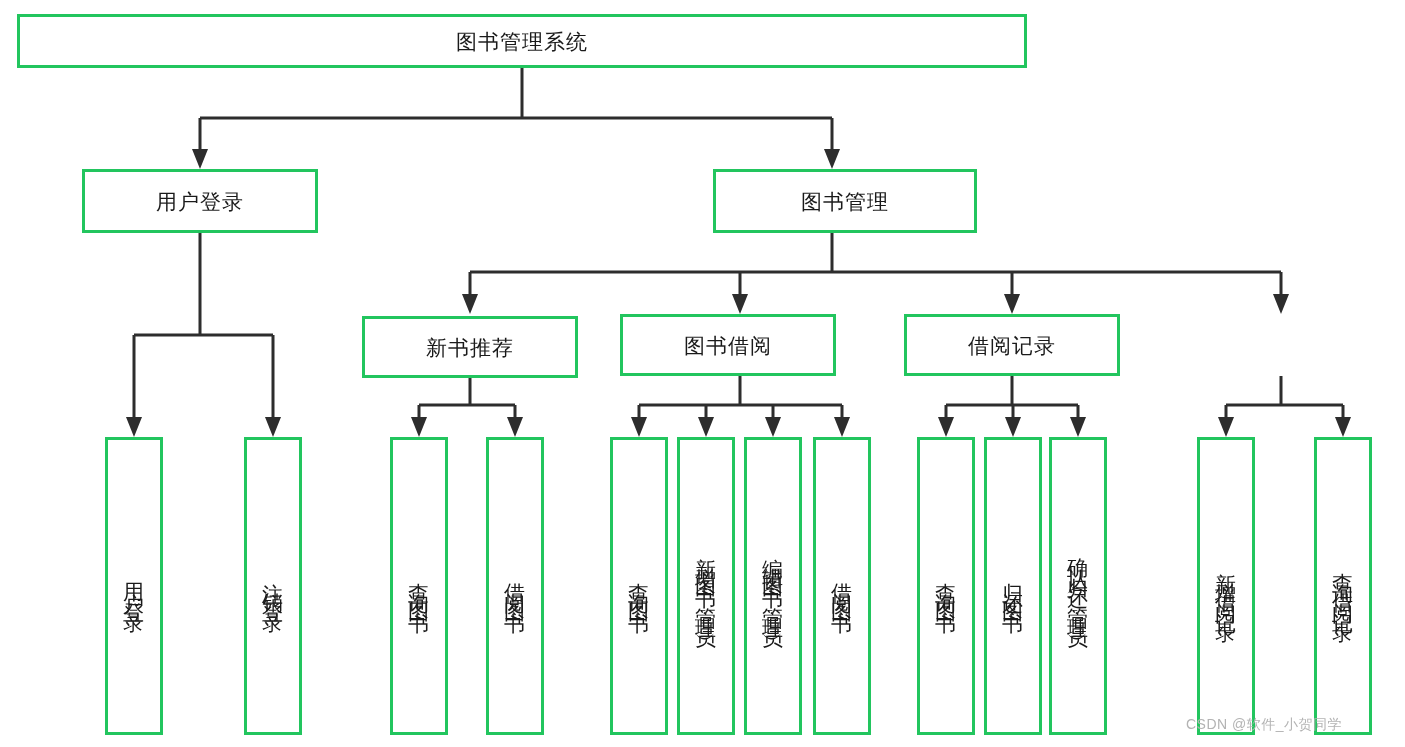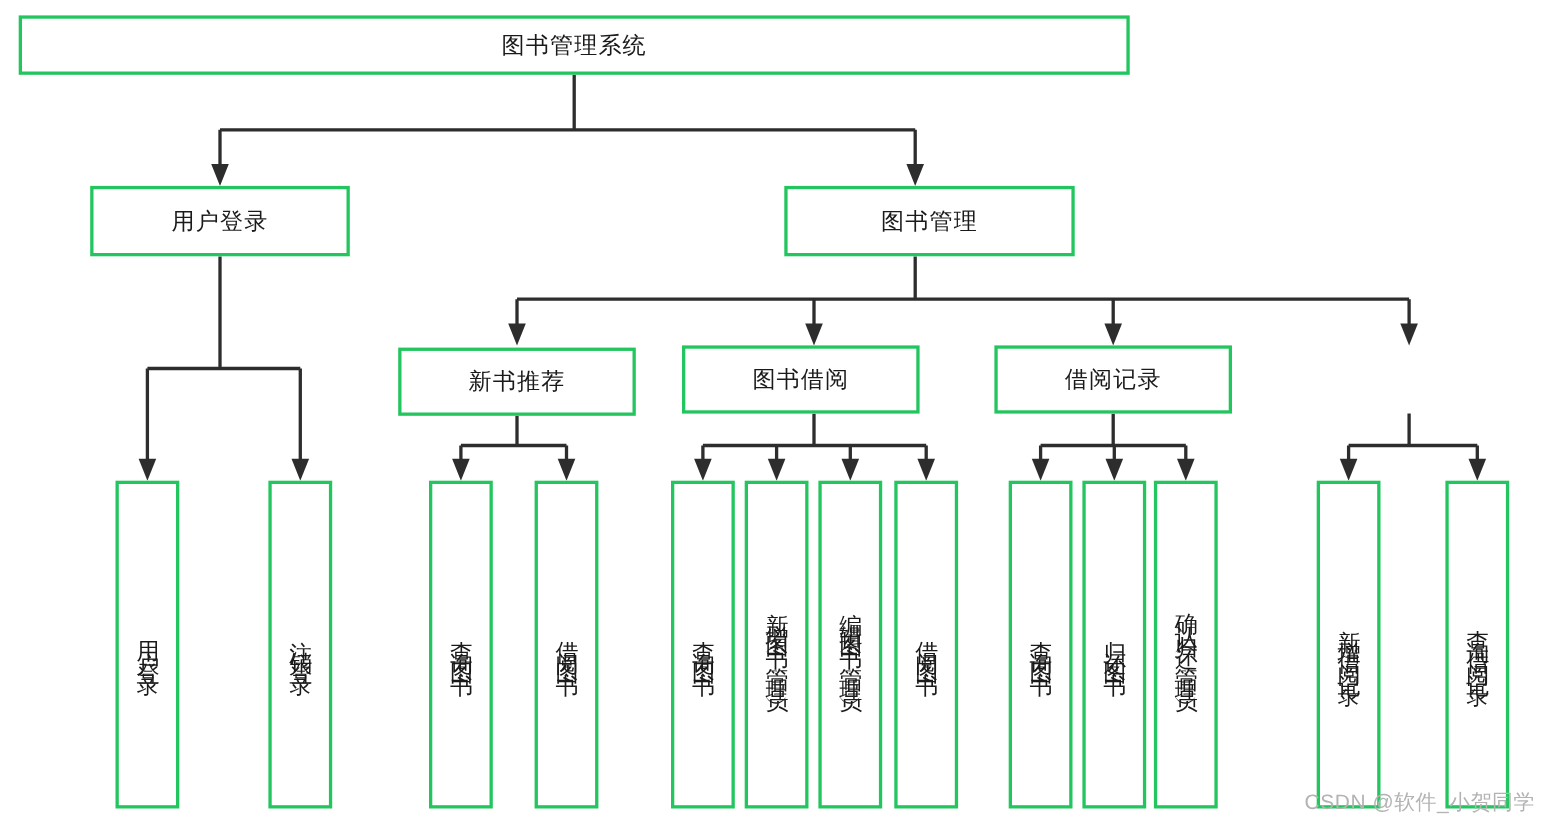--- a/index.html
+++ b/index.html
@@ -40,21 +40,21 @@
   }
   .node.v {
     writing-mode: vertical-rl;
     text-orientation: mixed;
     letter-spacing: 10px;
   }
   .watermark {
     position: absolute;
     left: 1186px;
     top: 716px;
-    font-size: 19px;
+    font-size: 14px;
     color: #b3b3b3;
     letter-spacing: 0.5px;
     white-space: nowrap;
     z-index: 2;
   }
 </style>
 </head>
 <body>
 
 <div class="stage">

